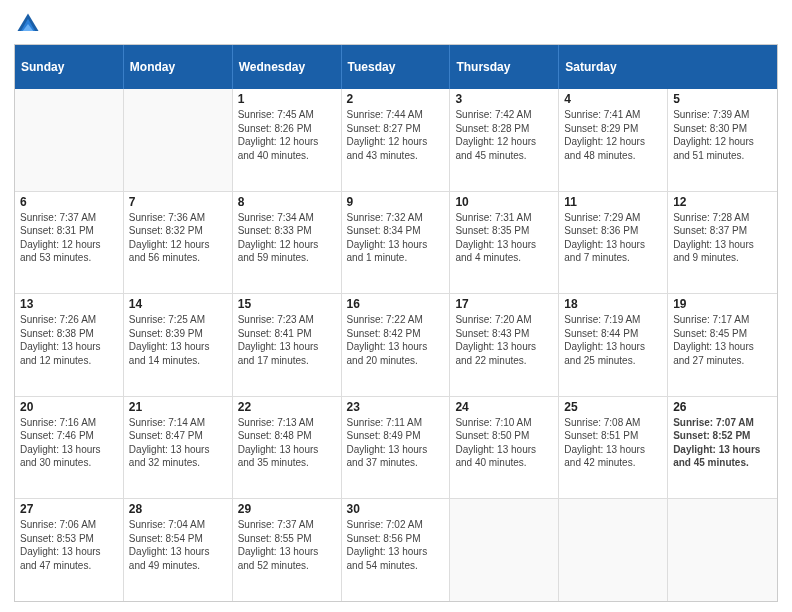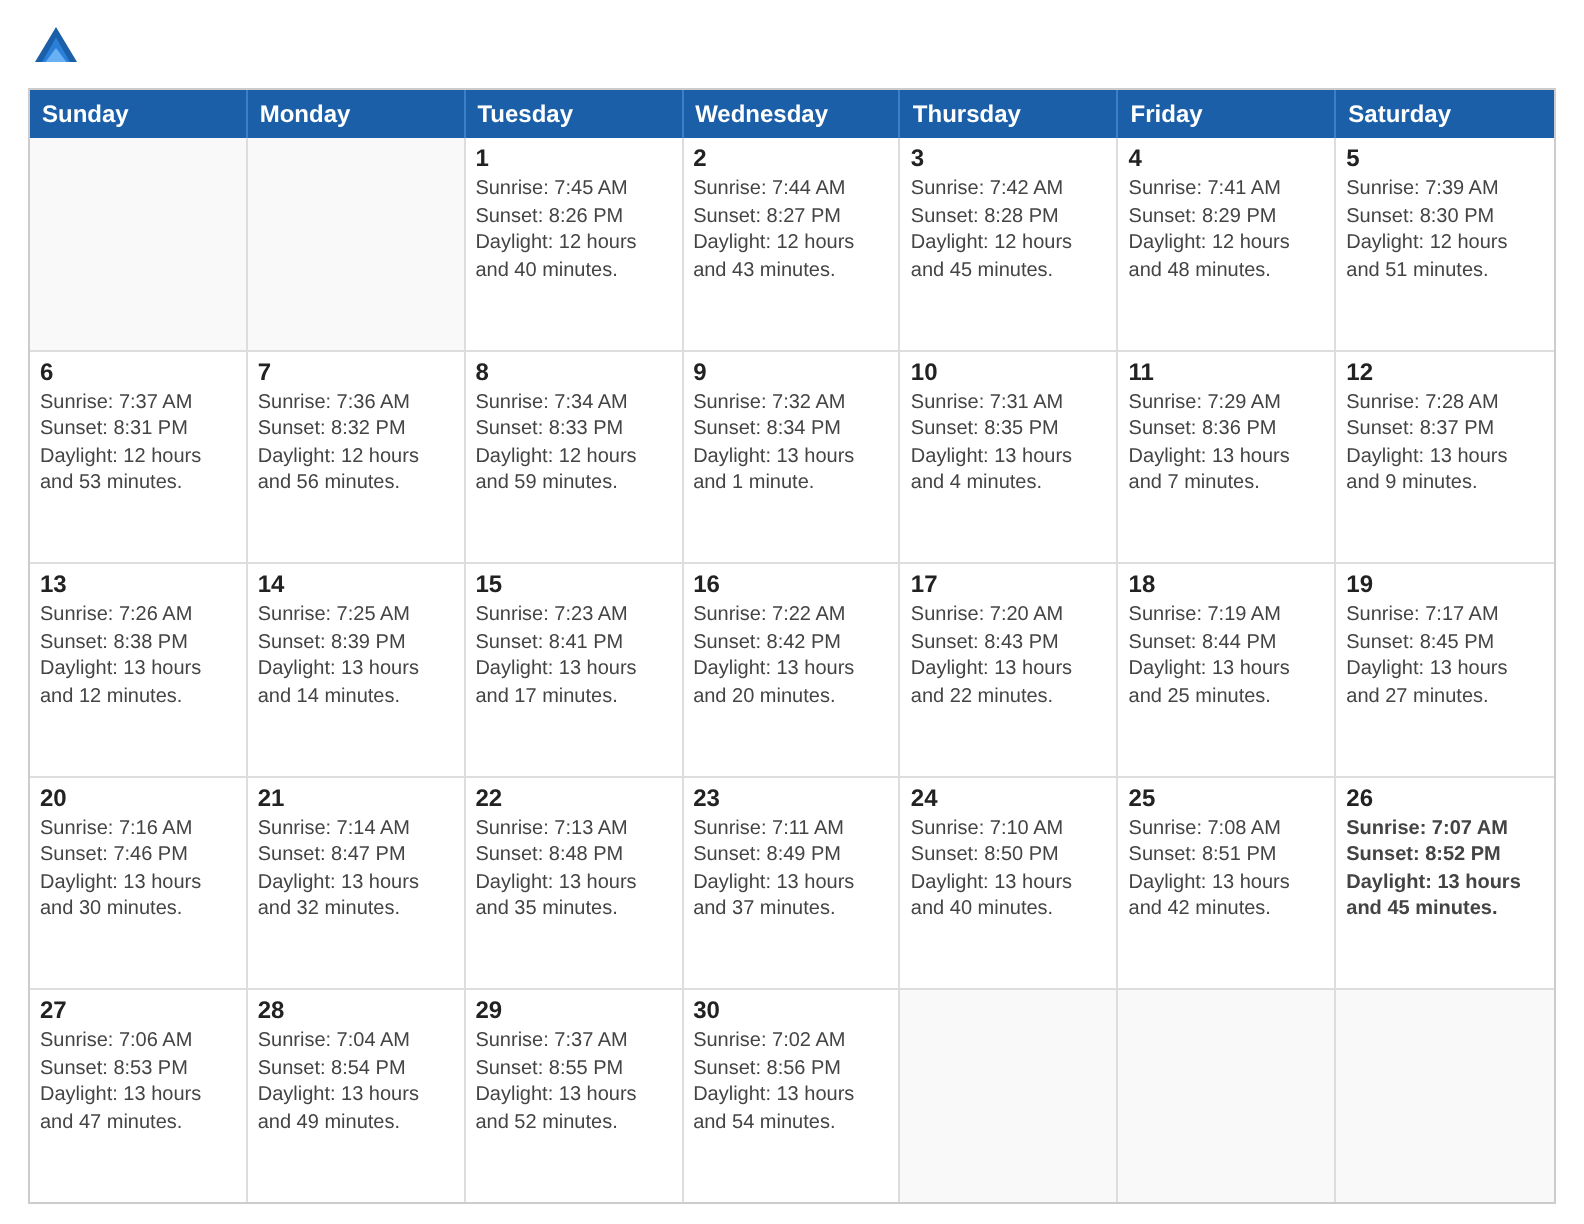--- a/index.html
+++ b/index.html
@@ -69,21 +69,21 @@
     }
     .cal-header {
       display: grid;
       grid-template-columns: repeat(7, 1fr);
       background: #1a5fa8;
     }
     .cal-header-cell {
       color: #fff;
       font-size: 12px;
       font-weight: bold;
-      padding: 5px 6px;
+      padding: 15px 6px;
       text-align: left;
       border-right: 1px solid #3a7fc8;
     }
     .cal-header-cell:last-child { border-right: none; }
     .cal-body {
       flex: 1;
       display: flex;
       flex-direction: column;
     }
     .cal-row {
@@ -134,24 +134,23 @@
     <div class="title-block">
       <div class="month-title"></div>
       <div class="location"></div>
     </div>
   </div>
 
   <div class="calendar">
     <div class="cal-header">
     <div class="cal-header-cell">Sunday</div>
         <div class="cal-header-cell">Monday</div>
+        <div class="cal-header-cell">Wednesday</div>
         <div class="cal-header-cell">Tuesday</div>
-        <div class="cal-header-cell">Wednesday</div>
         <div class="cal-header-cell">Thursday</div>
-        <div class="cal-header-cell">Friday</div>
         <div class="cal-header-cell">Saturday</div>
       </div>
     <div class="cal-body">
     <div class="cal-row">
           <div class="cal-cell empty"></div>
           <div class="cal-cell empty"></div>
           <div class="cal-cell">
             <div class="day-num">1</div>
             <div class="cell-text" style="white-space: pre-line;">Sunrise: 7:45 AM
 Sunset: 8:26 PM

